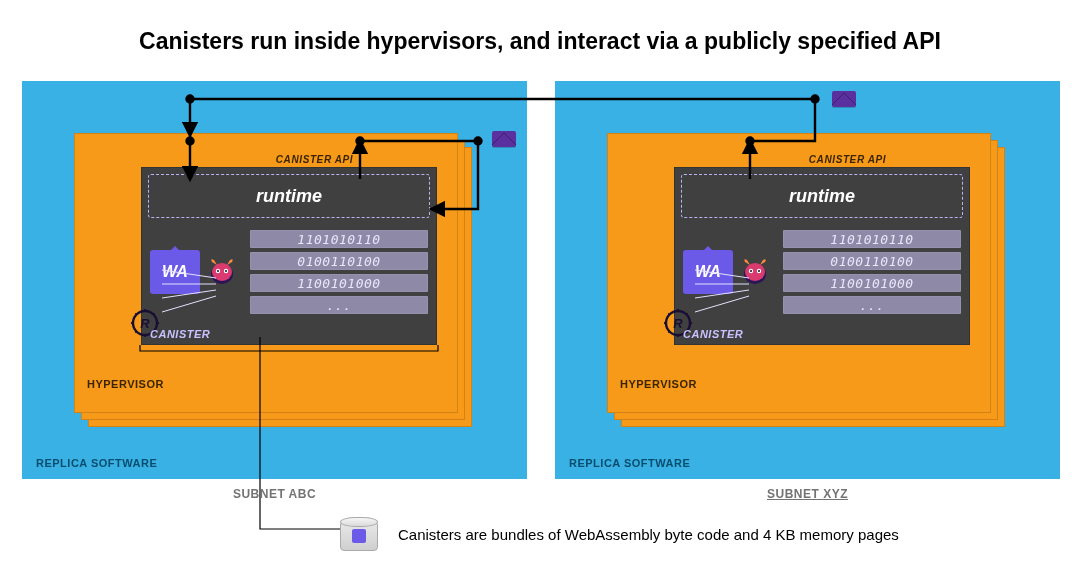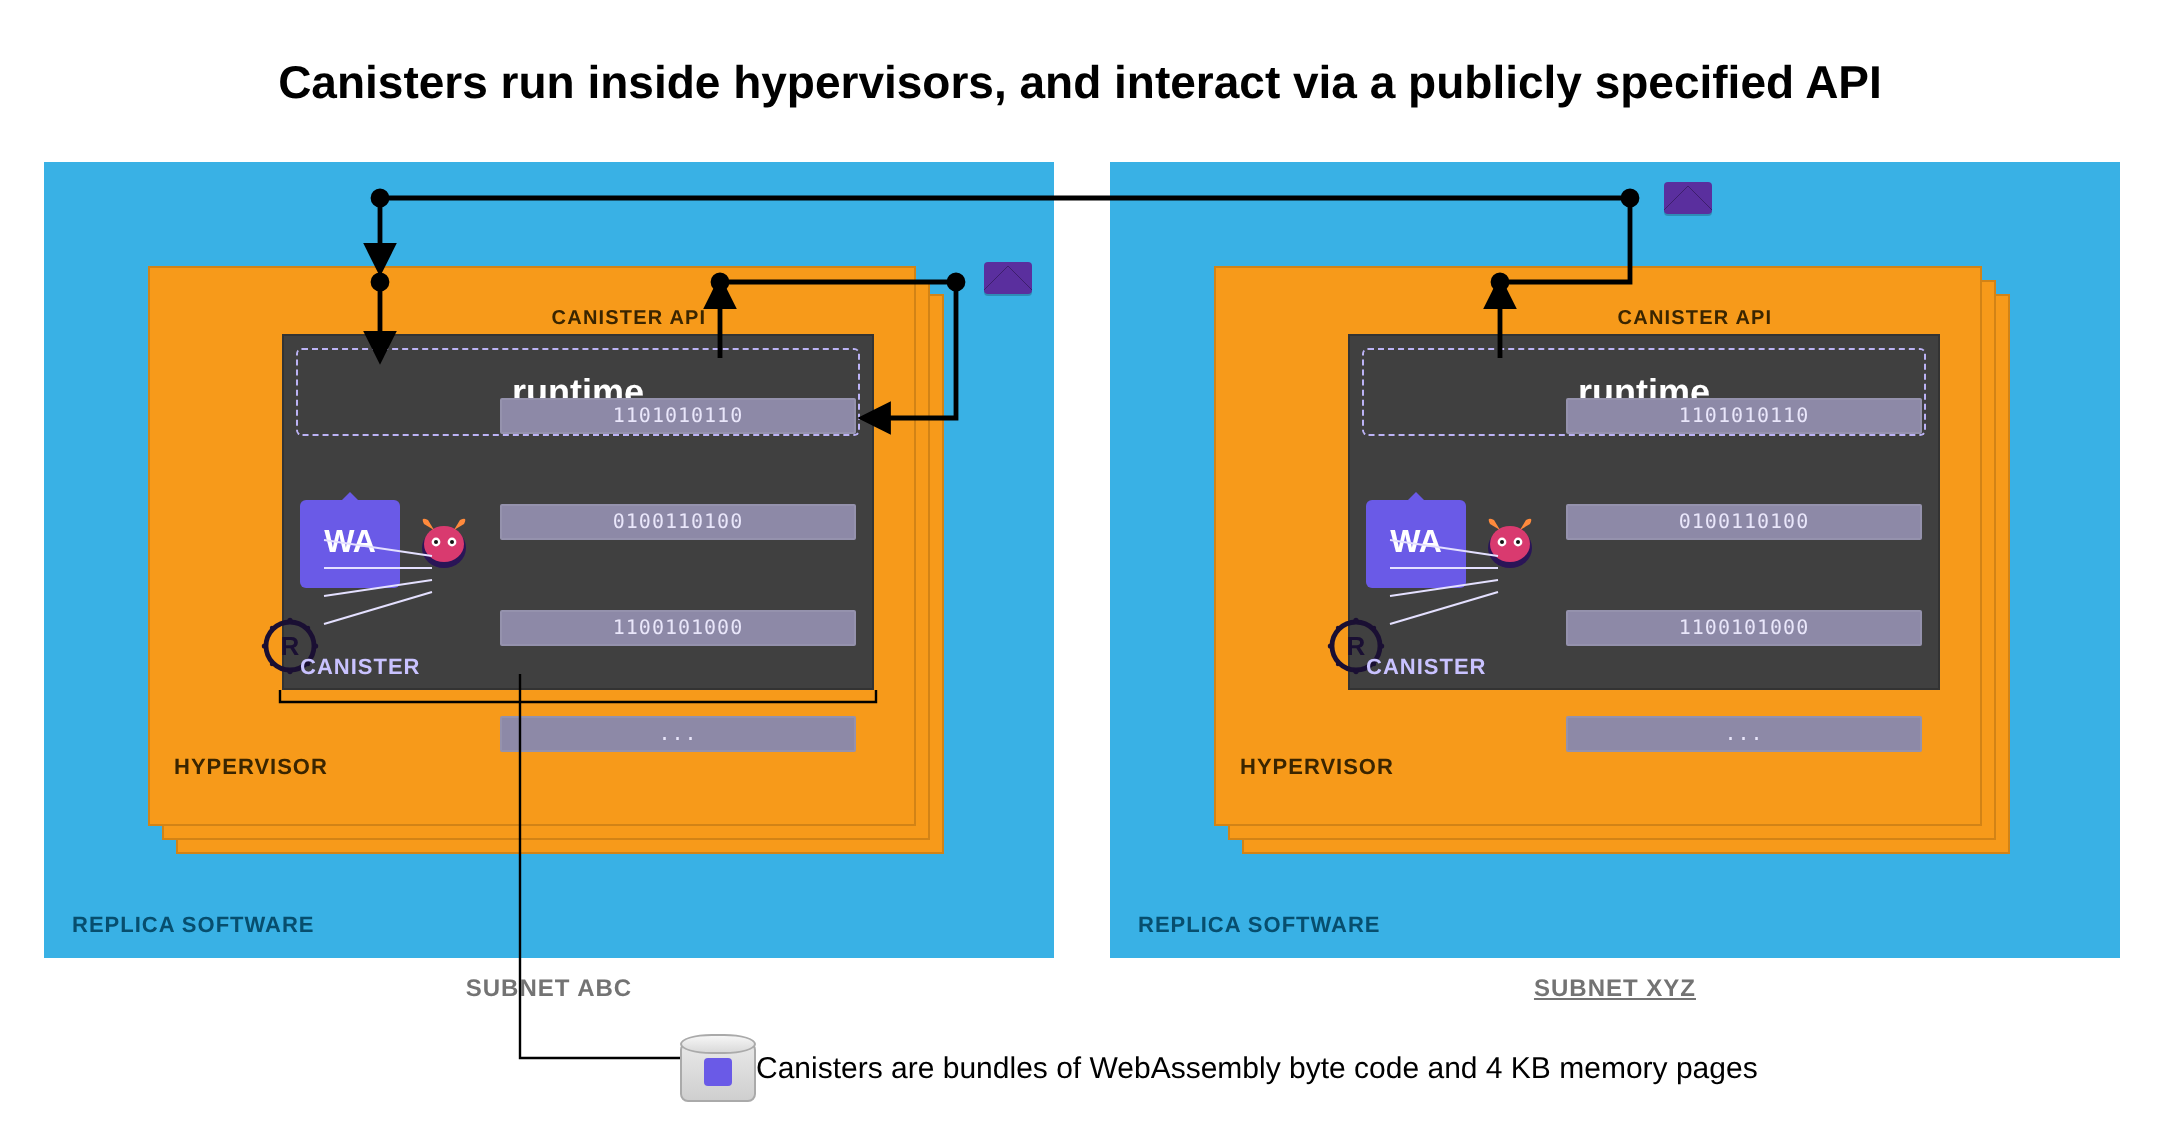--- a/index.html
+++ b/index.html
@@ -70,20 +70,21 @@
     font-weight: 700;
     letter-spacing: .5px;
     color: #3a2500;
   }
 
   .can-wrap {
     position: absolute;
     top: 20px;
     left: 66px;
     width: 347px;
+    font-style: italic;
   }
   .can-api-label {
     font-size: 10px;
     letter-spacing: .6px;
     font-weight: 700;
     text-align: center;
     color: #3a2500;
     margin-bottom: 2px;
   }
   .canister {
@@ -143,26 +144,25 @@
   .mem-stack {
     margin-left: 6px;
     display:flex; flex-direction:column; gap:4px;
     flex:1;
   }
   .mem-row {
     height: 18px;
     background: #8d89a7;
     color: #e9e6fa;
     font-family: ui-monospace, Menlo, monospace;
-    font-size: 10px;
+    font-size: 13px;
     letter-spacing: .5px;
     display:flex; align-items:center; justify-content:center;
     border-radius:1px;
     box-shadow: inset 0 0 0 1px rgba(255,255,255,.08);
-    margin-top: 31px;
   }
   .rust-icon {
     position:absolute;
     left:-12px; bottom:6px;
     width:30px; height:30px;
   }
   .canister-label {
     position:absolute;
     left:8px; bottom:4px;
     font-size:11px;
@@ -184,21 +184,21 @@
   .subnet-name.l { left:22px; }
   .subnet-name.r { left:555px;text-decoration:underline; }
 
   .footnote {
     position:absolute;
     top: 448px;
     left: 340px;
     right: 30px;
     display:flex;
     align-items:center;
-    gap: 0;
+    gap: 20px;
   }
   .drum {
     width: 38px; height: 34px;
     position:relative;
   }
   .drum .body{
     position:absolute; inset:4px 0 0 0;
     background:linear-gradient(#e8e8e8,#cfcfcf);
     border:1px solid #aaa;
     border-radius:4px;

